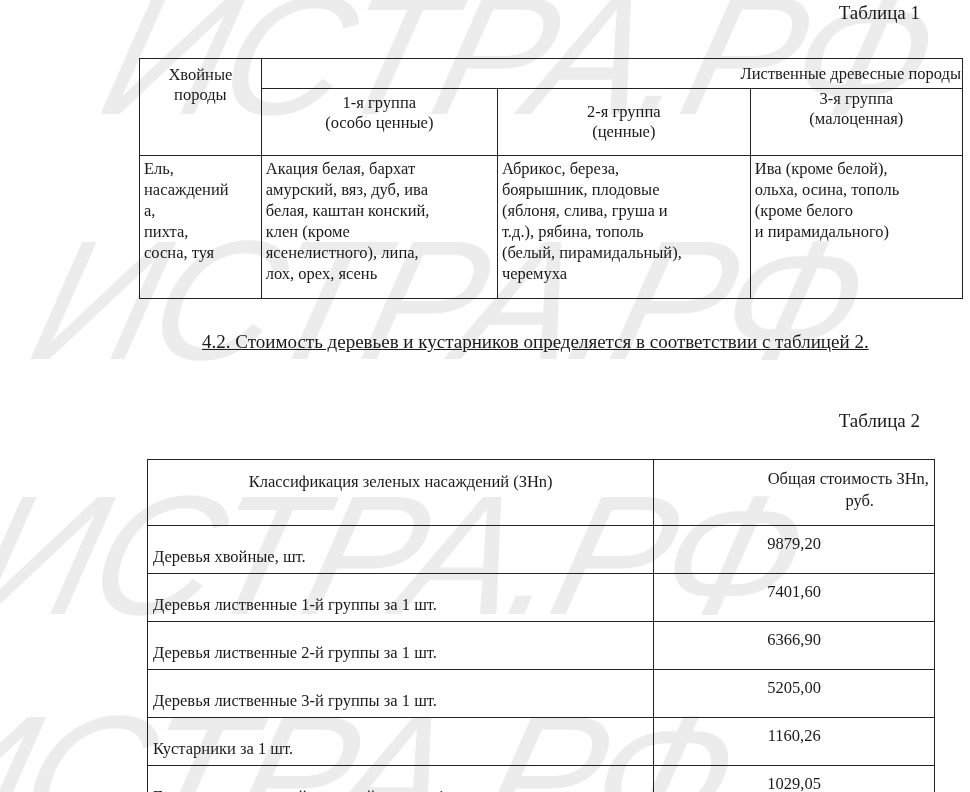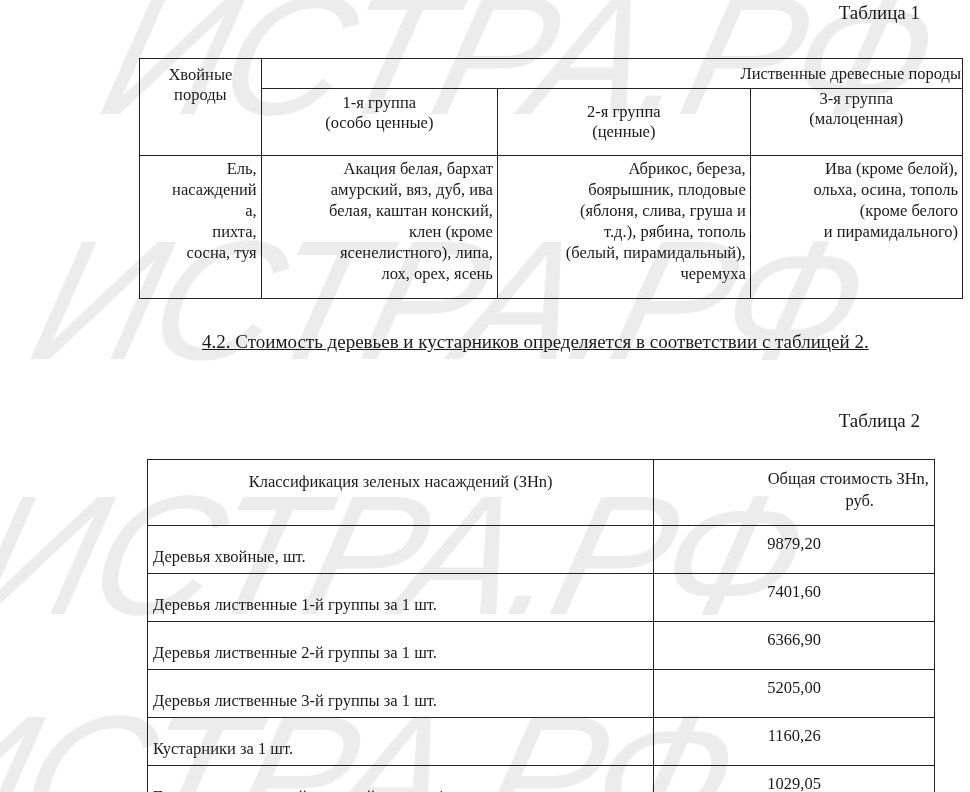--- a/index.html
+++ b/index.html
@@ -16,21 +16,21 @@
     letter-spacing:-4px;
   }
   .content { position:absolute; left:0; top:8px; width:970px; height:792px; z-index:1;border-radius:11px; }
   .caption { position:absolute; font-size:19px; }
   .cap1 { right:50px; top:-6px; }
   .cap2 { right:50px; top:402px; }
   table { border-collapse:collapse; position:absolute; }
   td, th { border:1.5px solid #222; font-weight:normal; vertical-align:top; }
   .t1 { left:139px; top:50px; width:824px; font-size:16.5px; }
   .t1 .hdr { text-align:center; line-height:20px; }
-  .t1 .body { text-align:right; line-height:21px; padding:2px 4px 0 4px; }
+  .t1 .body { text-align:left; line-height:21px; padding:2px 4px 0 4px; }
   .t2 { left:147px; top:451px; width:788px; font-size:16.5px; }
   .t2 td { height:39px; vertical-align:middle; padding:0 5px; }
   .t2 .num { text-align:center; vertical-align:top; padding-top:8px; }
   .t2 .name { vertical-align:bottom; padding-bottom:6px; }
   .para { position:absolute; left:140px; top:320px; width:782px; font-size:19px; line-height:28px; text-align:justify; text-indent:62px;text-decoration:underline; }
 </style>
 </head>
 <body>
 
 <div class="page">

